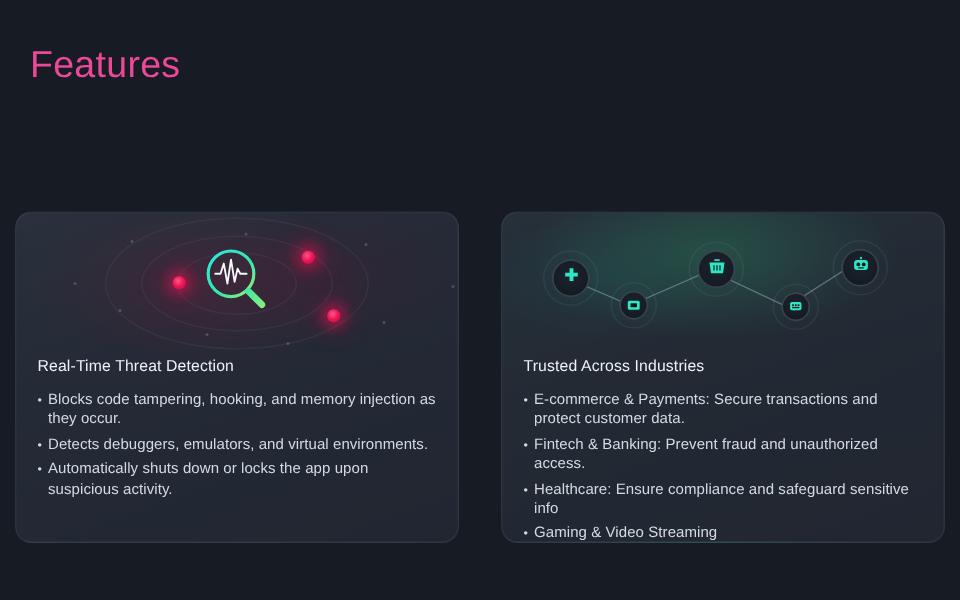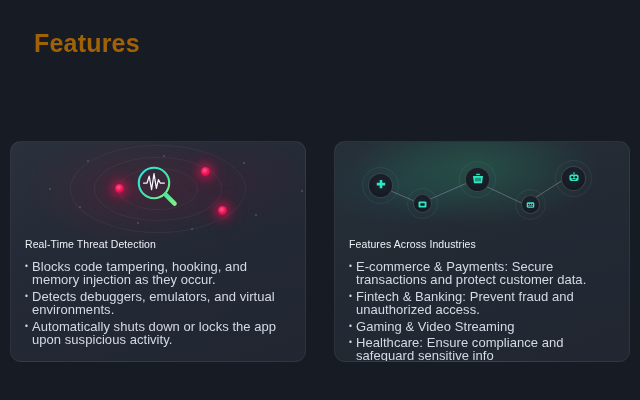--- a/index.html
+++ b/index.html
@@ -13,26 +13,26 @@
   body {
     background: #171b24;
     font-family: "Liberation Sans", sans-serif;
     color: #e8ecf2;
     position: relative;
   }
 
   
   .page-heading {
     position: absolute;
-    left: 34px;
+    left: 20px;
     top: 29px;
     font-size: 25px;
-    font-weight: bold;
+    font-weight: normal;
     letter-spacing: 0.2px;
-    color: #a16207;
+    color: #ec4899;
   }
 
   
   .cards-row {
     position: absolute;
     left: 10px;
     top: 141px;
     width: 620px;
     display: flex;
     gap: 28px;
@@ -81,21 +81,21 @@
     font-size: 10.5px;
     font-weight: normal;
     color: #eef1f6;
     letter-spacing: 0.1px;
     margin-bottom: 10px;
   }
 
   .bullet-list { list-style: none; }
 
   .bullet-item {
-    font-size: 13px;
+    font-size: 10px;
     line-height: 13.4px;
     color: #d4dae4;
     position: relative;
     padding-left: 7px;
     margin-bottom: 3px;
     letter-spacing: 0.05px;
   }
 
   .bullet-item::before {
     content: "\2022";
@@ -306,23 +306,23 @@
             <rect x="1.4" y="2.4" width="9.2" height="6.6" rx="2"></rect>
             <circle cx="4.2" cy="5.3" r="1.25" fill="#13181f"></circle>
             <circle cx="7.8" cy="5.3" r="1.25" fill="#13181f"></circle>
             <rect x="4.1" y="7.2" width="3.8" height="0.8" rx="0.4" fill="#13181f"></rect>
           </svg>
         </span>
       </div>
     </div>
 
     <div class="card-body">
-      <h2 class="card-title">Features Across Industries</h2>
+      <h2 class="card-title">Trusted Across Industries</h2>
       <ul class="bullet-list">
         <li class="bullet-item">E-commerce &amp; Payments: Secure transactions and protect customer data.</li>
         <li class="bullet-item">Fintech &amp; Banking: Prevent fraud and unauthorized access.</li>
+        <li class="bullet-item">Healthcare: Ensure compliance and safeguard sensitive info</li>
         <li class="bullet-item">Gaming &amp; Video Streaming</li>
-        <li class="bullet-item">Healthcare: Ensure compliance and safeguard sensitive info</li>
       </ul>
     </div>
   </section>
 
 </div>
 
 </body></html>

